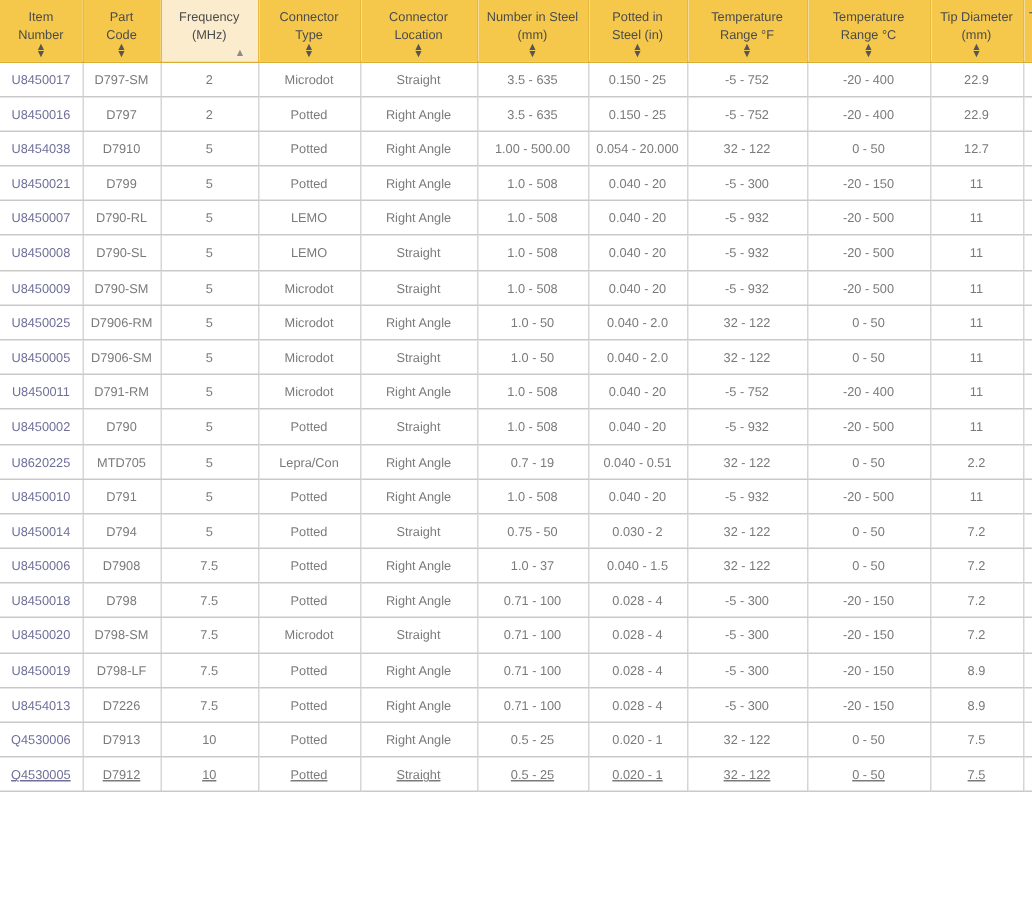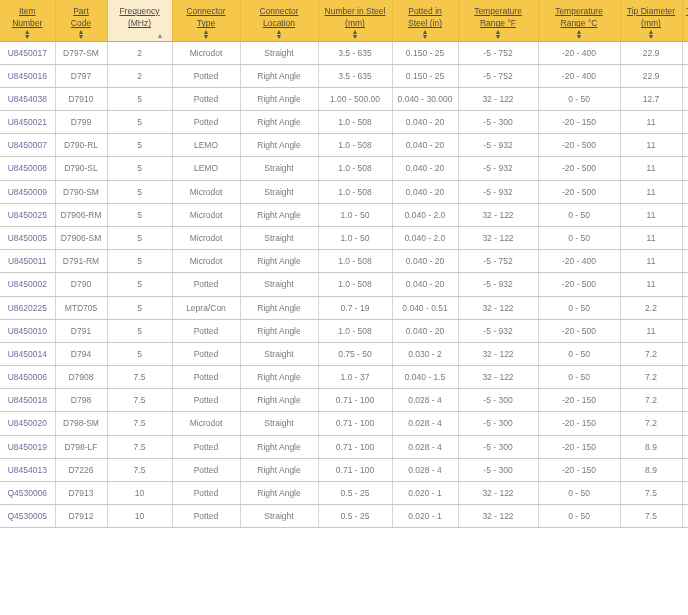--- a/index.html
+++ b/index.html
@@ -28,21 +28,20 @@
     font-weight: normal;
     line-height: 1.45;
     text-align: center;
     vertical-align: top;
     padding: 5px 2px 11px 2px;
     border-right: 1px solid #e8b93c;
     border-bottom: 1px solid #d9ab30;
     position: relative;
     height: 34px;
     box-sizing: border-box;
-    text-decoration: underline;
   }
   #product-table thead th:last-child { border-right: none; }
 
   #product-table thead th.sorted-col {
     background: #fbeccd;
   }
 
   .sort-ind {
     position: absolute;
     bottom: 2px;
@@ -84,21 +83,21 @@
     border-bottom: 1px solid #c9c9c9;
     line-height: 1.55;
     background: #ffffff;
     word-wrap: break-word;
     box-sizing: border-box;
   }
   #product-table tbody td:last-child { border-right: none; }
   #product-table tbody td.item-no {
     color: #6f6f9a;
   }
-  #product-table tbody tr:last-child td { border-bottom: 1px solid #c9c9c9; }
+  #product-table tbody tr:last-child td { border-bottom: 1px solid #c9c9c9; text-decoration: underline; }
 
   
   col.c0 { width: 55px; }
   col.c1 { width: 52px; }
   col.c2 { width: 65px; }
   col.c3 { width: 68px; }
   col.c4 { width: 78px; }
   col.c5 { width: 74px; }
   col.c6 { width: 66px; }
   col.c7 { width: 80px; }
@@ -241,21 +240,21 @@
         <td>22.9</td>
         <td>0.9</td>
       </tr>
       <tr>
         <td class="item-no">U8454038</td>
         <td>D7910</td>
         <td>5</td>
         <td>Potted</td>
         <td>Right Angle</td>
         <td>1.00 - 500.00</td>
-        <td>0.040 - 30.000</td>
+        <td>0.054 - 20.000</td>
         <td>32 - 122</td>
         <td>0 - 50</td>
         <td>12.7</td>
         <td>0.5</td>
       </tr>
       <tr>
         <td class="item-no">U8450021</td>
         <td>D799</td>
         <td>5</td>
         <td>Potted</td>

